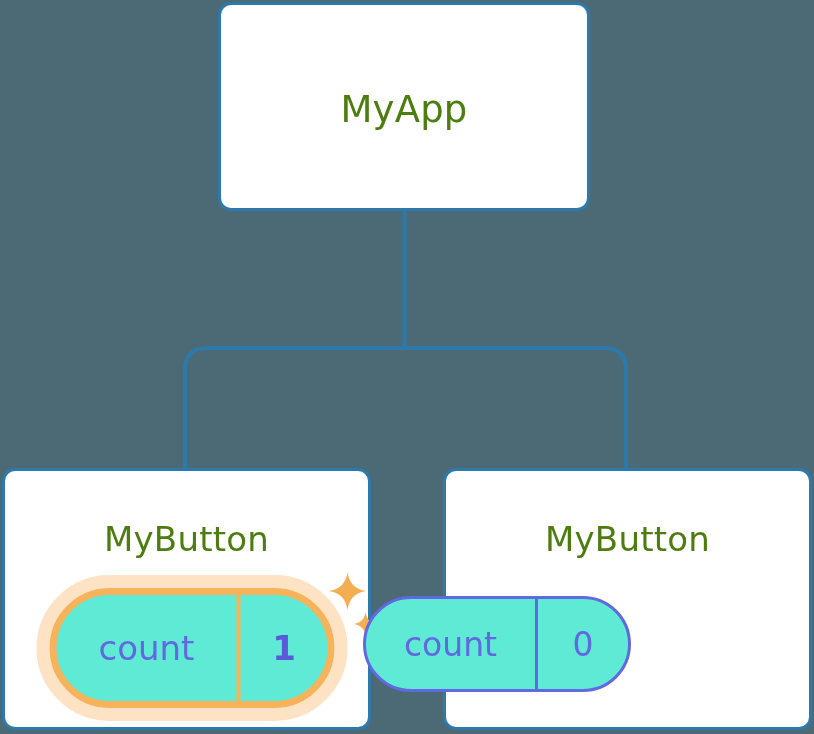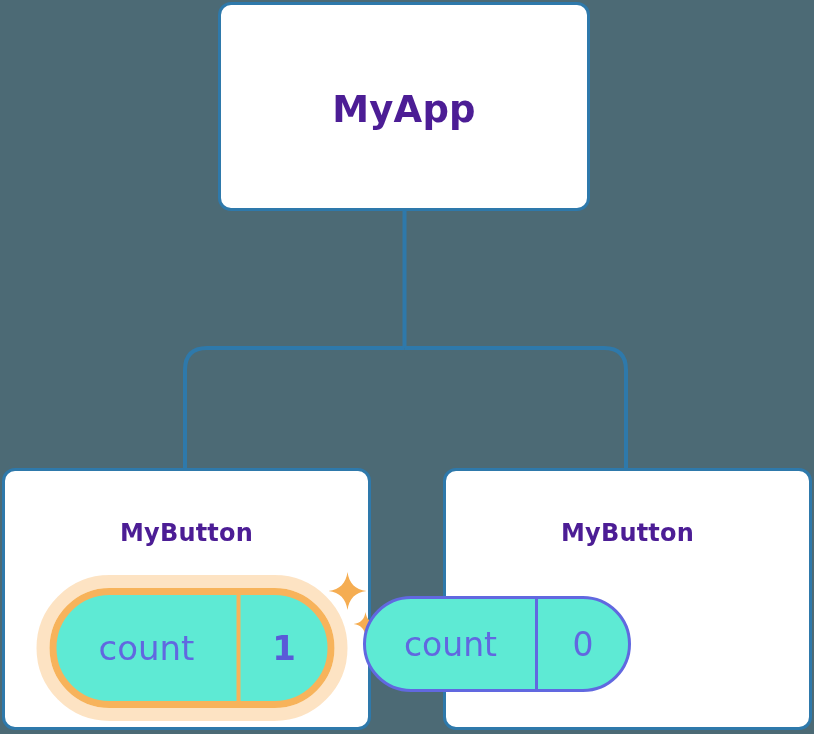--- a/index.html
+++ b/index.html
@@ -53,33 +53,33 @@
     top: 468px;
     width: 369px;
     height: 262px;
   }
 
   .node-title {
     position: absolute;
     left: 0;
     width: 100%;
     text-align: center;
-    color: #4c1d95;
+    color: #4d7c0f;
     font-family: "DejaVu Sans", sans-serif;
-    font-weight: 700;
+    font-weight: 400;
     letter-spacing: 0.2px;
     white-space: nowrap;
   }
   #node-myapp .node-title {
     top: 83px;
     font-size: 37px;
   }
   .node-card.child .node-title {
     top: 48px;
-    font-size: 24px;
+    font-size: 34px;
   }
 
   
   .pill-wrap {
     position: absolute;
     left: 50%;
     transform: translateX(-50%);
   }
   .pill {
     position: relative;

